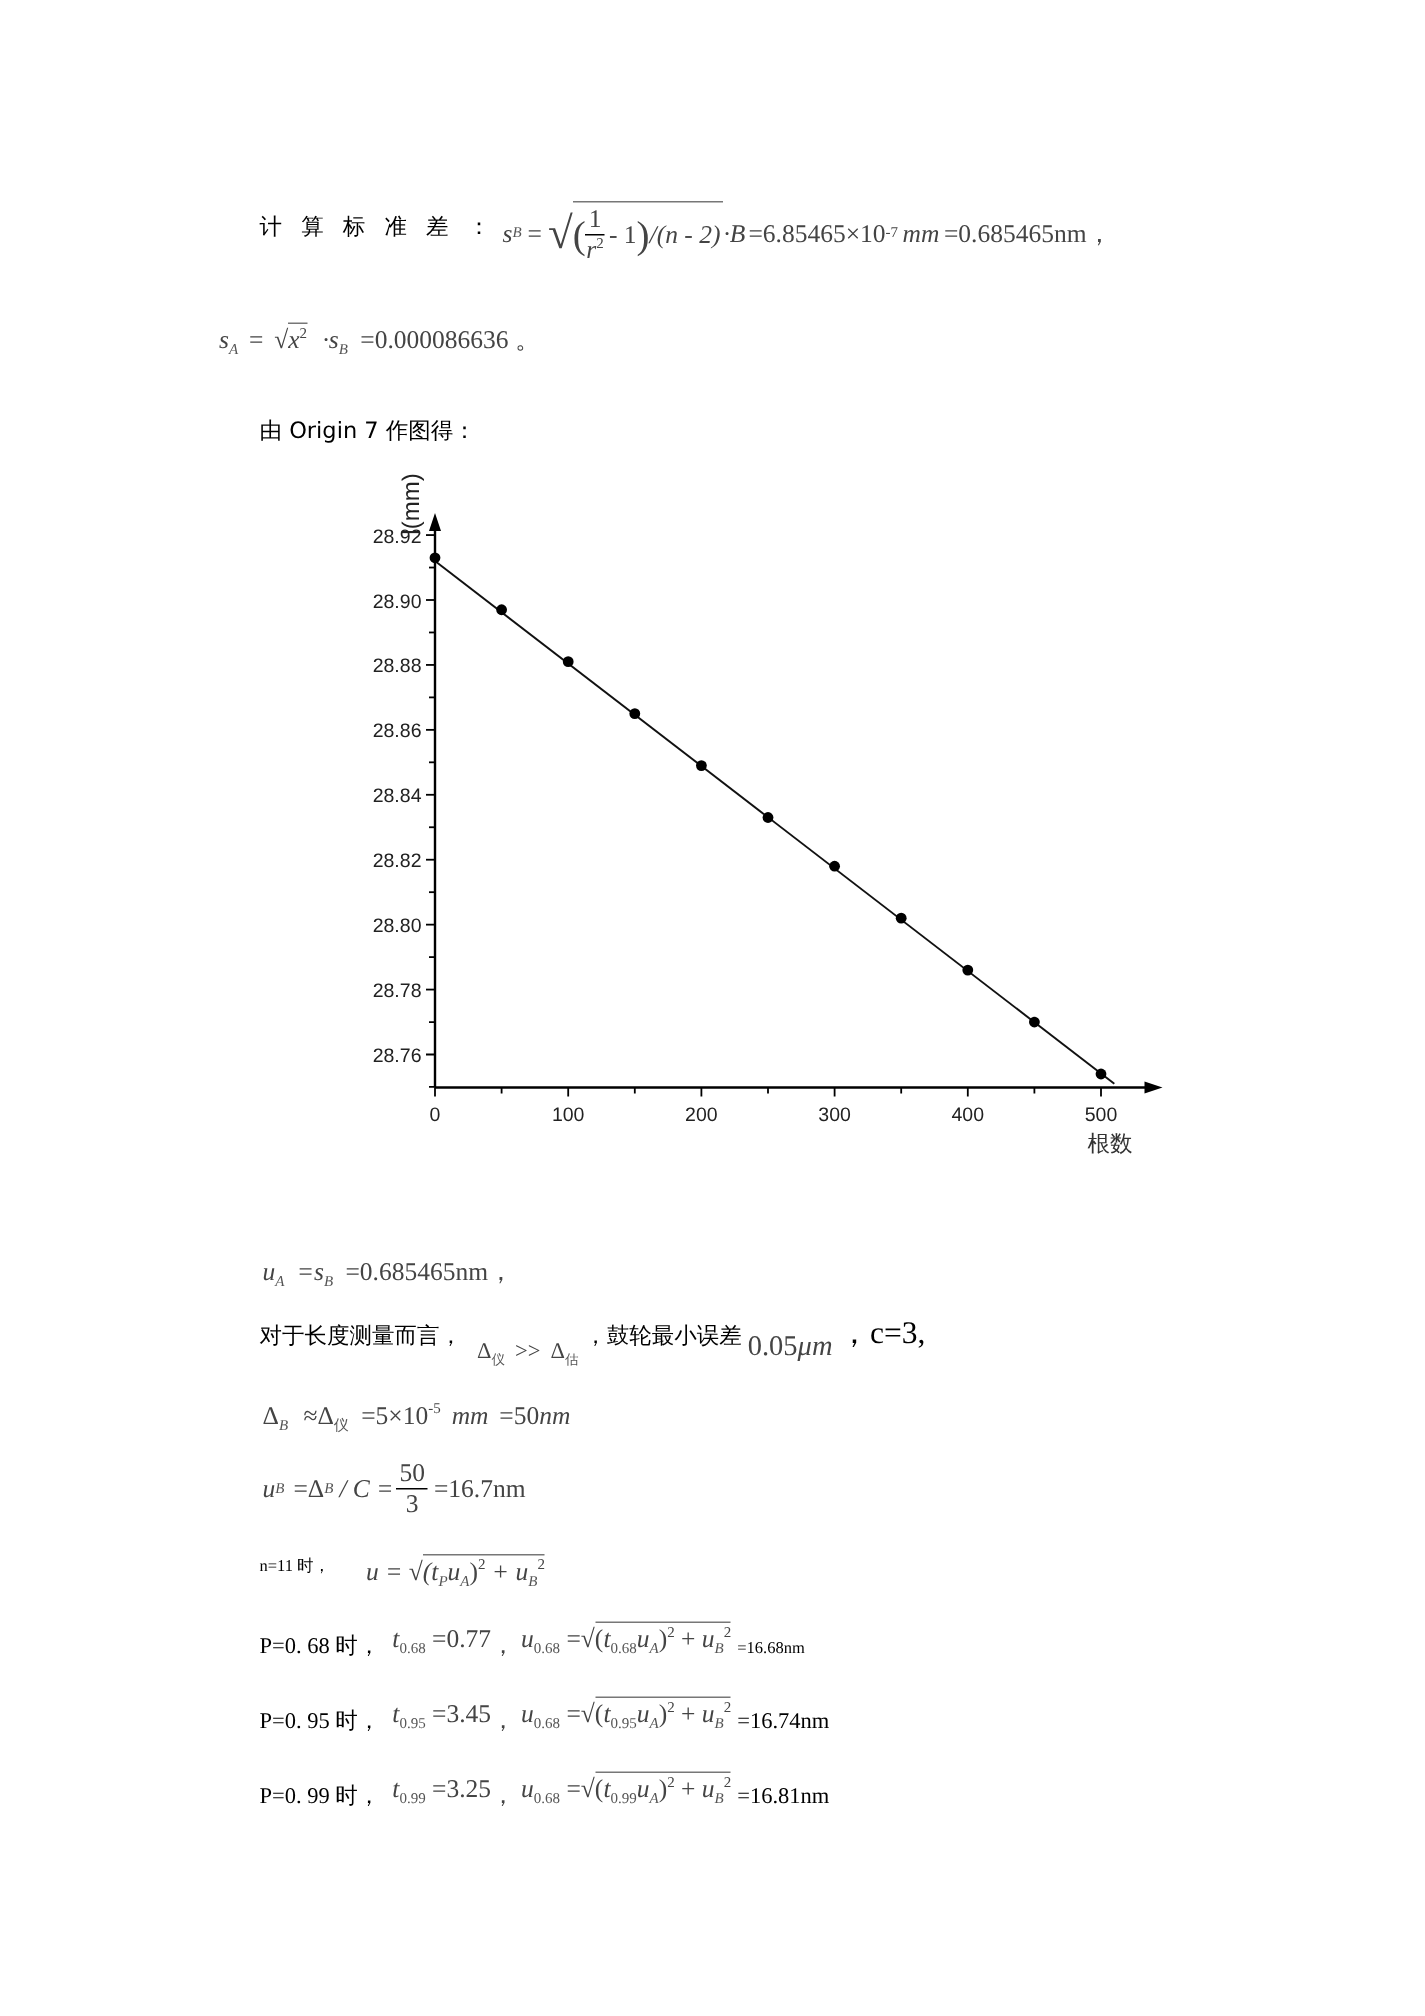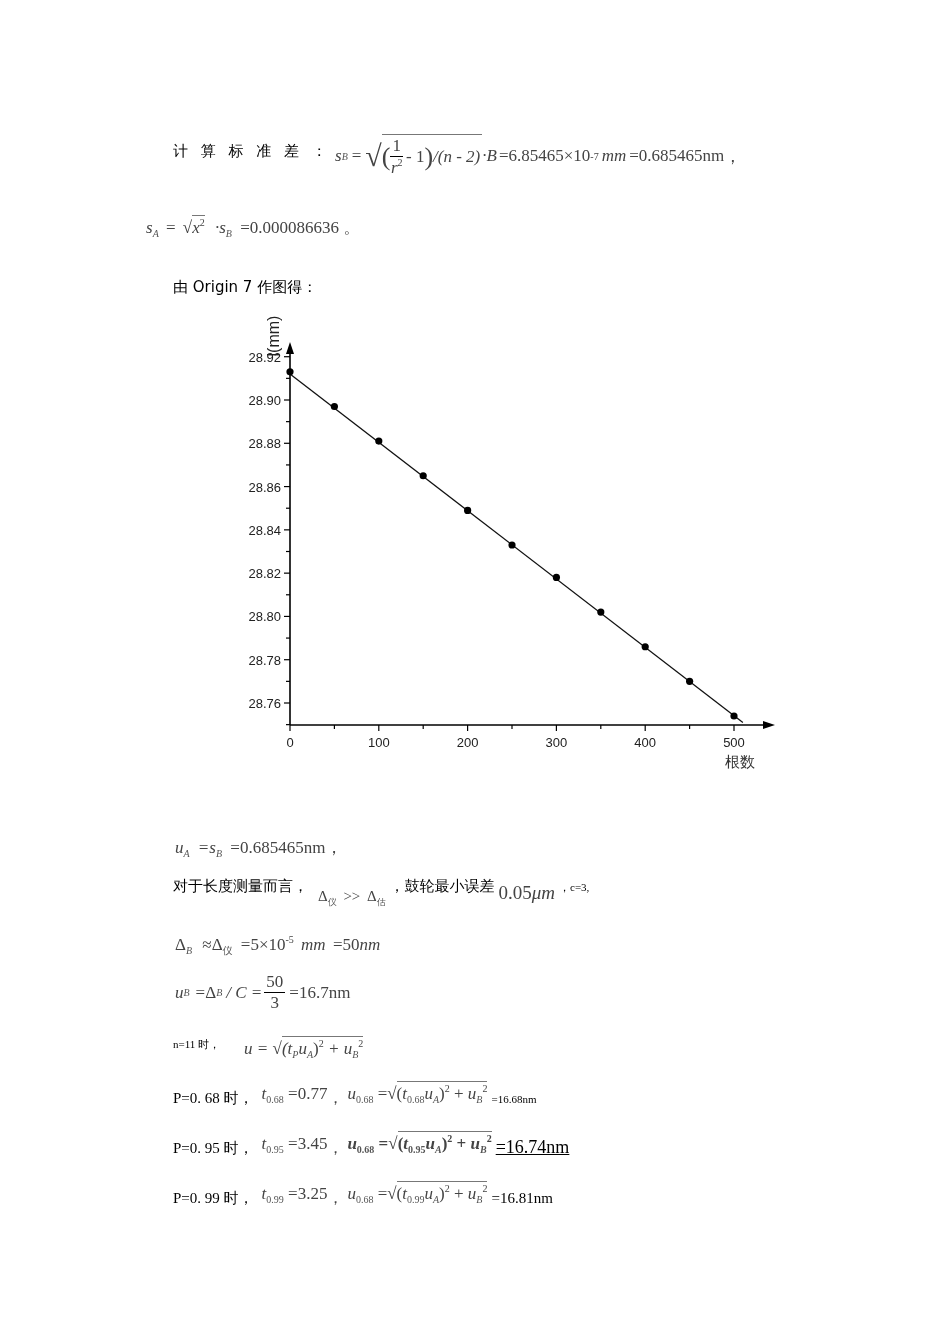--- a/index.html
+++ b/index.html
@@ -131,21 +131,21 @@
 
 <div class="abs" style="left:173px; top:874px;">
   <span class="cn">对于长度测量而言，</span>
   <span class="math grey" style="font-size:15px; position:relative; top:10px; margin-left:6px;">
     <span>Δ</span><span class="sub" style="font-size:9px;">仪</span>
     <span style="margin:0 3px;">&gt;&gt;</span>
     <span>Δ</span><span class="sub" style="font-size:9px;">估</span>
   </span>
   <span class="cn">，鼓轮最小误差</span>
   <span class="math grey" style="font-size:19px; position:relative; top:8px;"><span>0.05</span><span class="it">μm</span></span>
-  <span class="serif" style="font-size:11px;text-align:right;">，c=3,</span>
+  <span class="serif" style="font-size:21px;text-align:right;">，c=3,</span>
 </div>
 
 <div class="abs math grey" style="left:175px; top:934px;">
   <span>Δ</span><span class="sub it">B</span>
   <span style="margin-left:6px;">≈Δ</span><span class="sub">仪</span>
   <span style="margin-left:4px;">=5×10</span><span class="sup">-5</span>
   <span class="it" style="margin-left:3px;">mm</span>
   <span style="margin-left:3px;">=50</span><span class="it">nm</span>
 </div>
 
@@ -173,22 +173,22 @@
 <div>
   <div class="abs" style="left:173px; top:1085px;">
     <span class="serif" style="font-size:15px;">P=0. 68 时，</span>
     <span class="math grey" style="margin-left:4px; position:relative; top:-4px;"><span class="it">t</span><span class="sub">0.68</span> <span>=0.77</span></span><span class="grey">，</span>
     <span class="math grey" style="position:relative; top:-4px;"><span class="it">u</span><span class="sub">0.68</span> =<span>√</span><span class="sqrt">(<span class="it">t</span><span class="sub">0.68</span><span class="it">u</span><span class="sub it">A</span>)<span class="sup">2</span> + <span class="it">u</span><span class="sub it">B</span><span class="sup">2</span></span></span>
     <span class="serif" style="font-size:11px;">=16.68nm</span>
   </div>
   <div class="abs" style="left:173px; top:1135px;">
     <span class="serif" style="font-size:15px;">P=0. 95 时，</span>
     <span class="math grey" style="margin-left:4px; position:relative; top:-4px;"><span class="it">t</span><span class="sub">0.95</span> <span>=3.45</span></span><span class="grey">，</span>
-    <span class="math grey" style="position:relative; top:-4px;font-weight:bold;"><span class="it">u</span><span class="sub">0.68</span> =<span>√</span><span class="sqrt">(<span class="it">t</span><span class="sub">0.95</span><span class="it">u</span><span class="sub it">A</span>)<span class="sup">2</span> + <span class="it">u</span><span class="sub it">B</span><span class="sup">2</span></span></span>
-    <span class="serif" style="font-size:18px;text-decoration:underline;">=16.74nm</span>
+    <span class="math grey" style="position:relative; top:-4px;"><span class="it">u</span><span class="sub">0.68</span> =<span>√</span><span class="sqrt">(<span class="it">t</span><span class="sub">0.95</span><span class="it">u</span><span class="sub it">A</span>)<span class="sup">2</span> + <span class="it">u</span><span class="sub it">B</span><span class="sup">2</span></span></span>
+    <span class="serif" style="font-size:15px;">=16.74nm</span>
   </div>
   <div class="abs" style="left:173px; top:1185px;">
     <span class="serif" style="font-size:15px;">P=0. 99 时，</span>
     <span class="math grey" style="margin-left:4px; position:relative; top:-4px;font-family:Liberation Serif, serif;"><span class="it">t</span><span class="sub">0.99</span> <span>=3.25</span></span><span class="grey">，</span>
     <span class="math grey" style="position:relative; top:-4px;"><span class="it">u</span><span class="sub">0.68</span> =<span>√</span><span class="sqrt">(<span class="it">t</span><span class="sub">0.99</span><span class="it">u</span><span class="sub it">A</span>)<span class="sup">2</span> + <span class="it">u</span><span class="sub it">B</span><span class="sup">2</span></span></span>
     <span class="serif" style="font-size:15px;">=16.81nm</span>
   </div>
 </div>
 
 </body></html>

